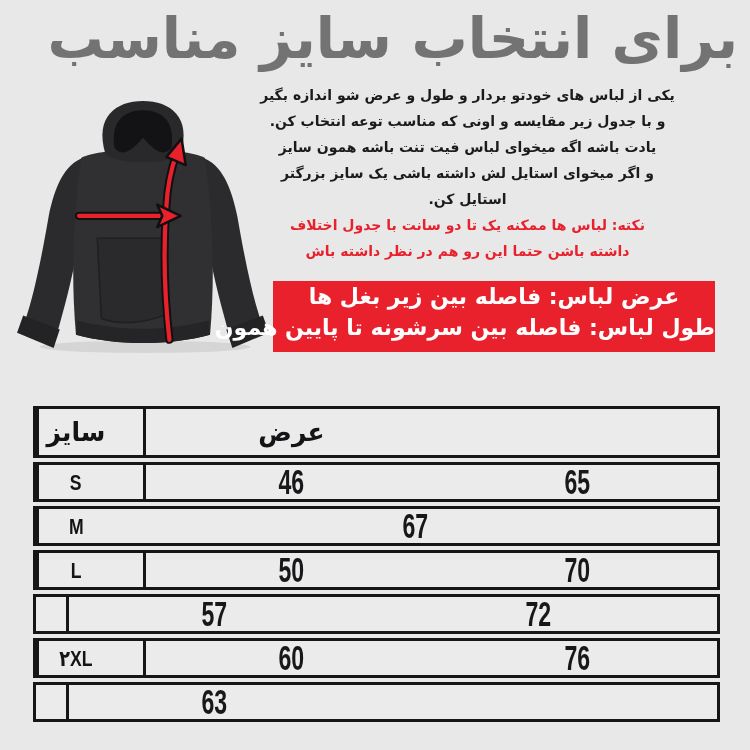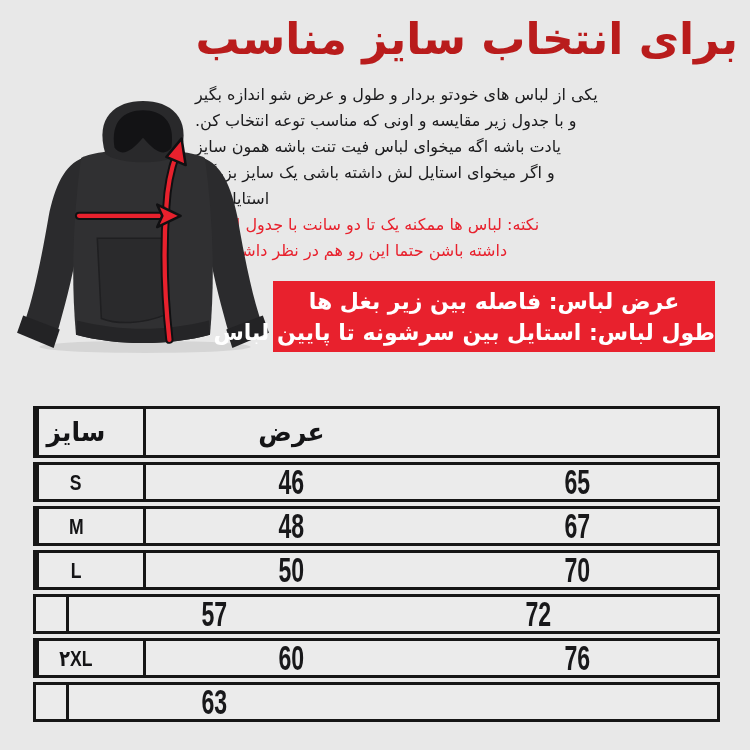--- a/index.html
+++ b/index.html
@@ -10,41 +10,41 @@
     position:relative;
     overflow:hidden;
     color:#1a1a1c;
   }
   .page{position:absolute;inset:0;}
 
   
   .title{
     position:absolute;top:8px;right:12px;
     direction:rtl;text-align:center;
-    font-size:44px;font-weight:bold;
+    font-size:56px;font-weight:bold;
     letter-spacing:-1px;line-height:62px;
-    color:#b91c1c;white-space:nowrap;
+    color:#737373;white-space:nowrap;
   }
 
   
   .intro{
     position:absolute;top:82px;right:10px;width:545px;
-    direction:rtl;text-align:left;
-    font-size:16px;font-weight:normal;line-height:26px;
+    direction:rtl;text-align:center;
+    font-size:14px;font-weight:bold;line-height:26px;
     color:#1b1b1d;
   }
   .intro .line{white-space:nowrap;}
   .intro .note{color:#e8212d;}
 
   
   .banner{
     position:absolute;top:281px;right:35px;width:442px;height:71px;
     background:#e8212d;color:#ffffff;
     direction:rtl;text-align:center;
-    display:flex;flex-direction:column;justify-content:center;
+    display:flex;flex-direction:column;
     font-size:22px;font-weight:bold;line-height:31px;
     white-space:nowrap;
   }
 
   
   .hoodie-wrap{
     position:absolute;left:16px;top:95px;width:254px;height:260px;
   }
 
   
@@ -132,21 +132,21 @@
       <g>
         <path d="M62,119 L146,119" fill="none" stroke="#101012" stroke-width="8" stroke-linecap="round"></path>
         <path d="M62,119 L146,119" fill="none" stroke="#e8212d" stroke-width="4.2" stroke-linecap="round"></path>
         <polygon points="162,119 139,108 144,119 139,130" fill="#e8212d" stroke="#101012" stroke-width="2.5" stroke-linejoin="round"></polygon>
       </g>
     </svg>
   </div>
 
   <div class="banner">
     <div>عرض لباس: فاصله بین زیر بغل ها</div>
-    <div>طول لباس: استایل بین سرشونه تا پایین لباس</div>
+    <div>طول لباس: فاصله بین سرشونه تا پایین همون</div>
   </div>
 
   <div class="size-table">
     <div class="t-row header">
       <div class="t-cell c-size">
           <span class="hdr-label">سایز</span>
         </div>
       <div class="t-cell c-width">
           <span class="hdr-label">عرض</span>
         </div>
@@ -160,23 +160,20 @@
           <span class="num">46</span>
         </div>
       <div class="t-cell c-length">
           <span class="num">65</span>
         </div>
     </div>
     <div class="t-row data">
       <div class="t-cell c-size">
           <span class="size-label">M</span>
         </div>
-      <div class="t-cell c-width">
-          <span class="num">48</span>
-        </div>
       <div class="t-cell c-length">
           <span class="num">67</span>
         </div>
     </div>
     <div class="t-row data">
       <div class="t-cell c-size">
           <span class="size-label">L</span>
         </div>
       <div class="t-cell c-width">
           <span class="num">50</span>

